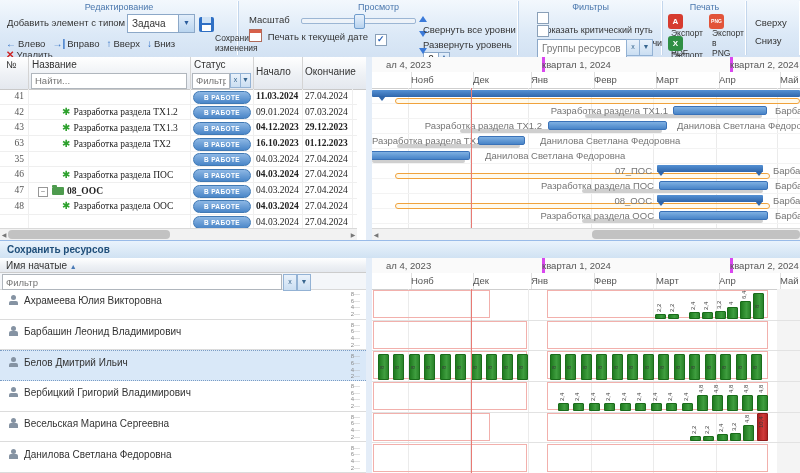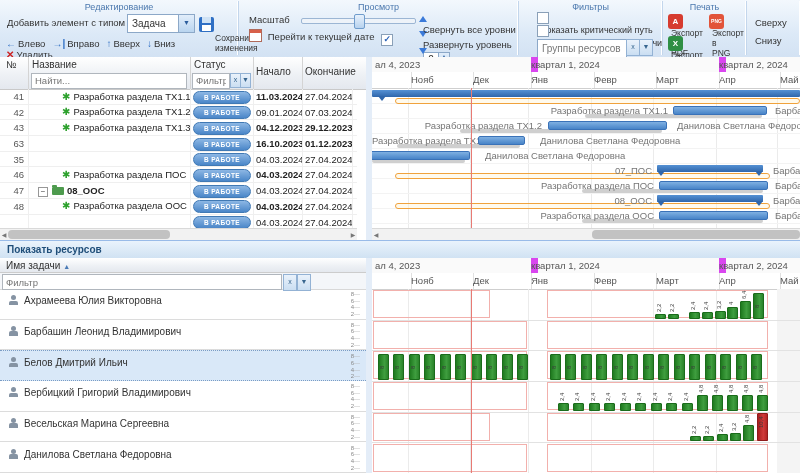--- a/index.html
+++ b/index.html
@@ -42,41 +42,41 @@
   .tri-dn{display:inline-block;width:0;height:0;border-left:4px solid transparent;border-right:4px solid transparent;border-top:6px solid #3b7ad9;}
   #task-grid{position:absolute;left:0;top:57px;width:366px;height:183px;background:#fff;border-right:1px solid #b9cfe8;}
   .g-head{position:absolute;left:0;top:0;width:100%;height:32px;
     background:linear-gradient(#ffffff,#eef1f5 55%,#e4e8ee);border-bottom:1px solid #c9c9c9;}
   .g-head .cl{position:absolute;border-right:1px solid #d4d4d4;height:100%;}
   .hlabel{font-size:10px;color:#333;}
   .fin{position:absolute;height:14px;background:#fff;border:1px solid #b0b6bd;font-size:9.5px;color:#888;
     padding:0 3px;line-height:13px;white-space:nowrap;overflow:hidden;}
   .t-rows{position:absolute;left:0;top:32px;width:357px;height:139px;overflow:hidden;}
   .t-row{position:relative;width:100%;height:14.7px;border-bottom:1px solid #efefef;}
-  .t-cell{position:absolute;top:0;height:100%;overflow:hidden;white-space:nowrap;}
+  .t-cell{position:absolute;top:0;height:100%;overflow:hidden;white-space:nowrap;font-family:Liberation Serif, serif;}
   .num{font-size:9.5px;color:#555;text-align:right;}
   .tname{font-size:9.5px;color:#222;}
   .bold{font-weight:bold;}
   .pill{position:absolute;left:193px;top:1.5px;width:56px;height:11px;border-radius:7px;
     background:linear-gradient(#8db7e4,#4a86c8);border:1px solid #4079b4;color:#fff;
     font-size:6.5px;font-weight:bold;letter-spacing:.4px;text-align:center;line-height:11px;}
   .date{font-size:9.5px;color:#222;}
   .star-ico{color:#2da12d;font-size:10px;line-height:10px;}
   .folder-ico{display:inline-block;width:12px;height:8px;background:#4e9b4e;border-radius:1px;position:relative;vertical-align:-1px;}
   .folder-ico:before{content:"";position:absolute;left:0;top:-2px;width:5px;height:2px;background:#4e9b4e;border-radius:1px 1px 0 0;}
   .expander{display:inline-block;width:8px;height:8px;border:1px solid #979797;background:#fff;
     font-size:8px;line-height:7px;text-align:center;color:#444;vertical-align:0px;}
   .hscroll{position:absolute;height:12px;background:#f2f2f2;border-top:1px solid #d9d9d9;}
   .hthumb{position:absolute;top:1px;height:9px;background:#c2c2c2;border-radius:4px;}
   .sarr{position:absolute;top:0;width:8px;height:12px;font-size:6px;color:#777;text-align:center;line-height:12px;}
   .splitter{position:absolute;width:6px;background:#e4edf8;border-right:1px solid #c3d6ec;}
   
   .tl-q{position:absolute;height:15px;border-bottom:1px solid #d8d8d8;background:#fafafa;width:100%;}
-  .tl-q .qc{position:absolute;top:0;height:100%;border-right:7px solid #d946ef;font-size:9.5px;color:#555;
-    padding-left:3px;line-height:15px;white-space:nowrap;overflow:hidden;}
+  .tl-q .qc{position:absolute;top:0;height:100%;border-right:3px solid #d946ef;font-size:9.5px;color:#555;
+    padding-left:14px;line-height:15px;white-space:nowrap;overflow:hidden;}
   .tl-m{position:absolute;top:15px;height:16px;border-bottom:1px solid #cfcfcf;width:100%;background:#fff;}
   .tl-m .mc{position:absolute;top:0;height:100%;border-right:1px solid #e0e0e0;font-size:9.5px;color:#555;
     padding-left:3px;line-height:16px;white-space:nowrap;overflow:hidden;}
   #gantt{position:absolute;left:372px;top:57px;width:428px;height:183px;background:#fff;overflow:hidden;}
   .g-body{position:absolute;left:0;top:31px;width:428px;height:140px;overflow:hidden;}
   .vline{position:absolute;top:0;bottom:0;width:1px;background:#ebebeb;}
   .redline{position:absolute;top:0;bottom:0;width:1px;background:#e87a74;}
   .g-row{position:absolute;left:0;width:428px;height:15px;border-bottom:1px solid #f3f3f3;}
   .gbar{position:absolute;top:3px;height:9px;background:linear-gradient(#7fb0e2,#4884c8);
     border:1px solid #3a72b8;border-radius:2px;box-sizing:border-box;}
@@ -139,21 +139,21 @@
     </div>
 
     <div class="tb-panel" style="left:239px;width:279px;">
       <div class="tb-title">Просмотр</div>
       <span class="abs tb-lbl" style="left:10px;top:13px;">Масштаб</span>
       <div class="slider-track" style="left:62px;top:17px;width:113px;">
         <div class="slider-thumb" style="left:52px;top:-5px;"></div>
       </div>
       <span class="abs" style="left:10px;top:28px;">
         <span class="cal"></span>
-        <span class="tb-lbl" style="margin-left:3px;">Перейти к текущей дате</span>
+        <span class="tb-lbl" style="margin-left:3px;">Печать к текущей дате</span>
         <span class="chk" style="margin-left:4px;">✓</span>
       </span>
       <span class="abs" style="left:180px;top:27px;">
         <span class="tri-dn"></span>
         <span class="tb-lbl" style="margin-left:4px;">Развернуть уровень</span>
         <span class="spin" style="margin-left:4px;">
           <span class="v">2</span>
           <span class="arr">▲<br>▼</span>
         </span>
       </span>
@@ -224,21 +224,20 @@
       <div class="cl" style="left:253px;width:49px;">
         <span class="abs hlabel" style="left:3px;top:9px;">Начало</span>
       </div>
       <div class="cl" style="left:302px;width:55px;border-right:none;">
         <span class="abs hlabel" style="left:3px;top:9px;">Окончание</span>
       </div>
     </div>
     <div class="t-rows" id="task-rows">
         <div class="t-row">
           <div class="t-cell num" style="left: 0px; width: 24px; top: 2px;">41</div>
-          <div class="t-cell" style="left: 28px; width: 162px; top: 1.5px;"><span class="star-ico" style="margin-left: 34px;">✱</span><span class="tname" style="margin-left: 3px;">Разработка раздела ТХ1.1</span></div>
           <div class="pill">В РАБОТЕ</div>
           <div class="t-cell date bold" style="left: 256px; width: 46px; top: 2px;">11.03.2024</div>
           <div class="t-cell date" style="left: 305px; width: 50px; top: 2px;">27.04.2024</div>
           <div style="position: absolute; left: 28px; top: 0px; bottom: 0px; width: 1px; background: rgb(239, 239, 239);"></div>
           <div style="position: absolute; left: 190px; top: 0px; bottom: 0px; width: 1px; background: rgb(239, 239, 239);"></div>
           <div style="position: absolute; left: 253px; top: 0px; bottom: 0px; width: 1px; background: rgb(239, 239, 239);"></div>
           <div style="position: absolute; left: 302px; top: 0px; bottom: 0px; width: 1px; background: rgb(239, 239, 239);"></div>
           <div style="position: absolute; left: 352px; top: 0px; bottom: 0px; width: 1px; background: rgb(239, 239, 239);"></div>
         </div>
         <div class="t-row">
@@ -260,20 +259,21 @@
           <div class="t-cell date bold" style="left: 256px; width: 46px; top: 2px;">04.12.2023</div>
           <div class="t-cell date bold" style="left: 305px; width: 50px; top: 2px;">29.12.2023</div>
           <div style="position: absolute; left: 28px; top: 0px; bottom: 0px; width: 1px; background: rgb(239, 239, 239);"></div>
           <div style="position: absolute; left: 190px; top: 0px; bottom: 0px; width: 1px; background: rgb(239, 239, 239);"></div>
           <div style="position: absolute; left: 253px; top: 0px; bottom: 0px; width: 1px; background: rgb(239, 239, 239);"></div>
           <div style="position: absolute; left: 302px; top: 0px; bottom: 0px; width: 1px; background: rgb(239, 239, 239);"></div>
           <div style="position: absolute; left: 352px; top: 0px; bottom: 0px; width: 1px; background: rgb(239, 239, 239);"></div>
         </div>
         <div class="t-row">
           <div class="t-cell num" style="left: 0px; width: 24px; top: 2px;">63</div>
+          <div class="t-cell" style="left: 28px; width: 162px; top: 1.5px;"><span class="star-ico" style="margin-left: 34px;">✱</span><span class="tname" style="margin-left: 3px;">Разработка раздела ТХ2</span></div>
           <div class="pill">В РАБОТЕ</div>
           <div class="t-cell date bold" style="left: 256px; width: 46px; top: 2px;">16.10.2023</div>
           <div class="t-cell date bold" style="left: 305px; width: 50px; top: 2px;">01.12.2023</div>
           <div style="position: absolute; left: 28px; top: 0px; bottom: 0px; width: 1px; background: rgb(239, 239, 239);"></div>
           <div style="position: absolute; left: 190px; top: 0px; bottom: 0px; width: 1px; background: rgb(239, 239, 239);"></div>
           <div style="position: absolute; left: 253px; top: 0px; bottom: 0px; width: 1px; background: rgb(239, 239, 239);"></div>
           <div style="position: absolute; left: 302px; top: 0px; bottom: 0px; width: 1px; background: rgb(239, 239, 239);"></div>
           <div style="position: absolute; left: 352px; top: 0px; bottom: 0px; width: 1px; background: rgb(239, 239, 239);"></div>
         </div>
         <div class="t-row">
@@ -430,26 +430,26 @@
         </div>
         <div class="redline" style="left: 99px;"></div>
       </div>
     <div class="hscroll" style="left:0;top:171px;width:428px;">
       <span class="sarr" style="left:0;">◀</span>
       <div class="hthumb" id="gantt-thumb" style="left: 220px; width: 208px;"></div>
     </div>
   </div>
 
   <div id="res-bar">
-    <div class="t">Показать ресурсов</div>
+    <div class="t">Сохранить ресурсов</div>
   </div>
 
   <div id="res-left">
     <div class="r-head">
-      <span>Имя задачи</span>
+      <span>Имя начатые</span>
       <span style="color:#4a7ab5;font-size:7px;">▲</span>
     </div>
     <div class="r-filter">
       <input class="fin" style="left: 2px; top: 1px; width: 272px;" placeholder="Фильтр">
       <span class="abs sq-btn" style="left:283px;top:1px;">x</span>
       <span class="abs sq-btn" style="left:297px;top:1px;">▼</span>
     </div>
     <div id="res-rows">
         <div class="res-row" style="top: 31px; height: 30.7px;">
           <span class="person" style="position: absolute; left: 8px; top: 6px;"></span>

